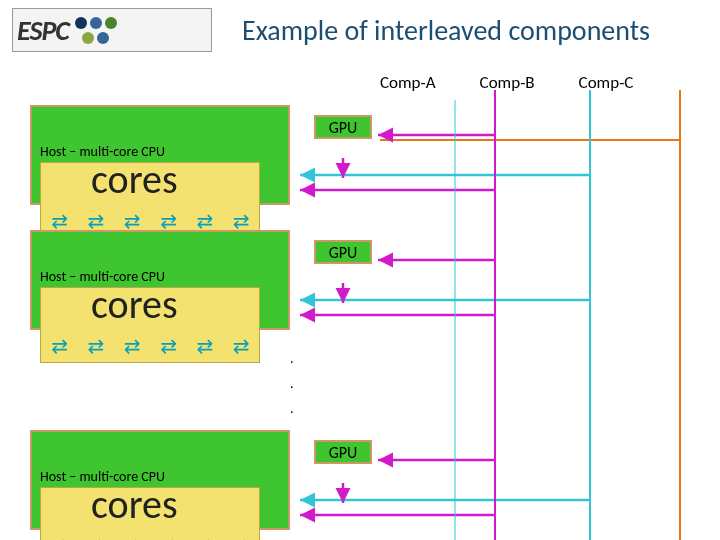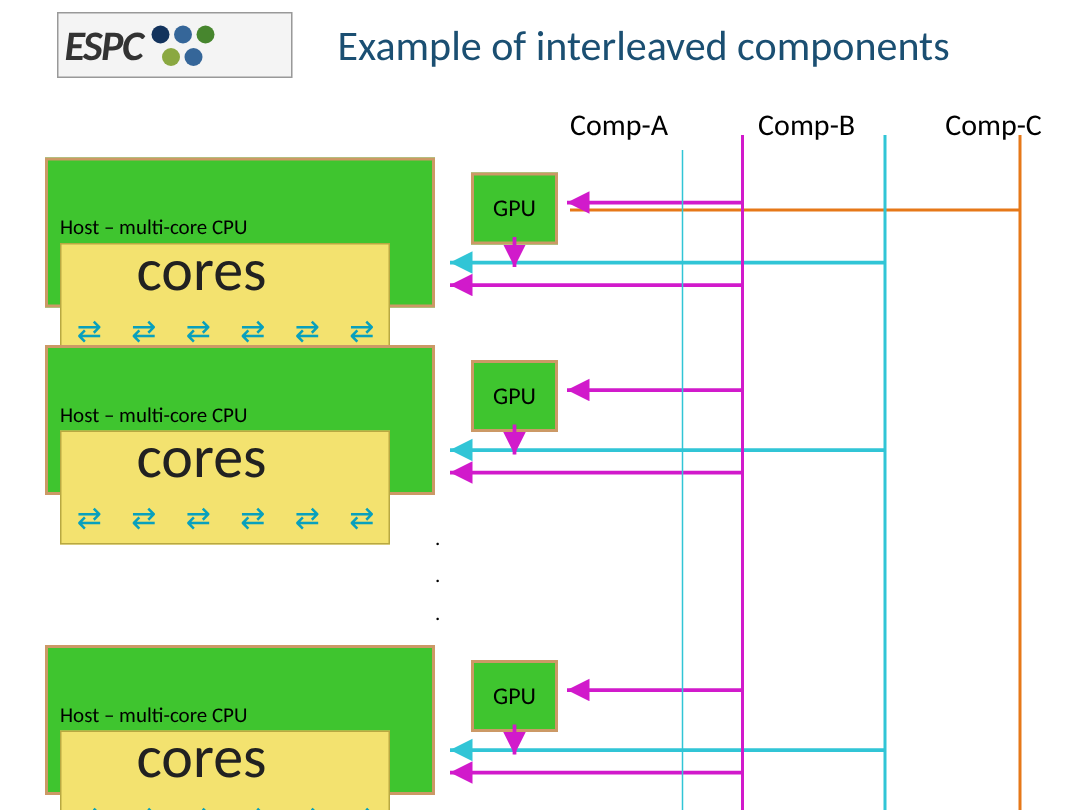--- a/index.html
+++ b/index.html
@@ -1,37 +1,37 @@
 <!DOCTYPE html>
 <html><head>
 <meta charset="utf-8">
 <style>
   * { box-sizing: border-box; margin: 0; padding: 0; }
   body { width: 720px; height: 540px; background: #fff; font-family: Calibri, Arial, sans-serif; position: relative; overflow: hidden; }
   
   .header { display: flex; align-items: center; padding: 8px 12px 4px; }
-  .logo { width: 157px; height: 44px; border: 1px solid #999; display: flex; align-items: center; padding: 2px 4px; background: #f4f4f4; margin-left: 26px; }
+  .logo { width: 200px; height: 44px; border: 1px solid #999; display: flex; align-items: center; padding: 2px 4px; background: #f4f4f4; }
   .logo-text { font-size: 28px; font-weight: bold; color: #333; letter-spacing: -1px; font-style: italic; }
   .logo-dots { margin-left: 6px; display: flex; gap: 3px; flex-direction: column; align-items: center; }
   .logo-dots-row { display: flex; gap: 3px; }
   .logo-dots-row span { width: 12px; height: 12px; border-radius: 50%; display: inline-block; }
   .d1 { background: #13335d; } .d2 { background: #356699; } .d3 { background: #47862e; } .d4 { background: #8aa841; }
   .title { font-size: 28px; color: #1b4f72; margin-left: 30px; }
   
-  .legend { position: absolute; top: 72px; left: 380px; display: flex; gap: 60px; font-size: 20px; text-align: center; }
+  .legend { position: absolute; top: 72px; left: 380px; display: flex; gap: 44px; font-size: 17px; text-align: center; }
   
   .svg-canvas { position: absolute; top: 0; left: 0; width: 720px; height: 540px; pointer-events: none; }
   
   .host-block { position: absolute; width: 260px; height: 100px; background: #3fc52f; border: 2px solid #cc9966; padding: 4px 8px; }
   .host-title { font-size: 14px; color: #000; margin-bottom: 2px; margin-top: 32px; }
   .cores-wrap { position: relative; width: 220px; height: 76px; background: #f3e26f; border: 1px solid #b8a842; display: flex; align-items: flex-end; padding-bottom: 4px; justify-content: space-around; }
   .cores-label { position: absolute; top: -8px; left: 50px; font-size: 40px; color: #212121; font-weight: 300; }
   .core-arrow { width: 16px; font-size: 20px; color: #08a0bd; }
   
-  .gpu-box { position: absolute; width: 58px; height: 48px; background: #3fc52f; border: 2px solid #cc9966; display: flex; align-items: center; justify-content: center; font-size: 16px; }
+  .gpu-box { position: absolute; width: 58px; height: 24px; background: #3fc52f; border: 2px solid #cc9966; display: flex; align-items: center; justify-content: center; font-size: 16px; }
   
   .ellipsis { position: absolute; left: 290px; font-size: 14px; letter-spacing: 0; line-height: 18px; text-align: center; }
 
   .host1 { top: 105px; left: 30px; }
   .host2 { top: 230px; left: 30px; }
   .host3 { top: 430px; left: 30px; }
   .gpu1 { top: 115px; left: 314px; }
   .gpu2 { top: 240px; left: 314px; }
   .gpu3 { top: 440px; left: 314px; }
 </style>

